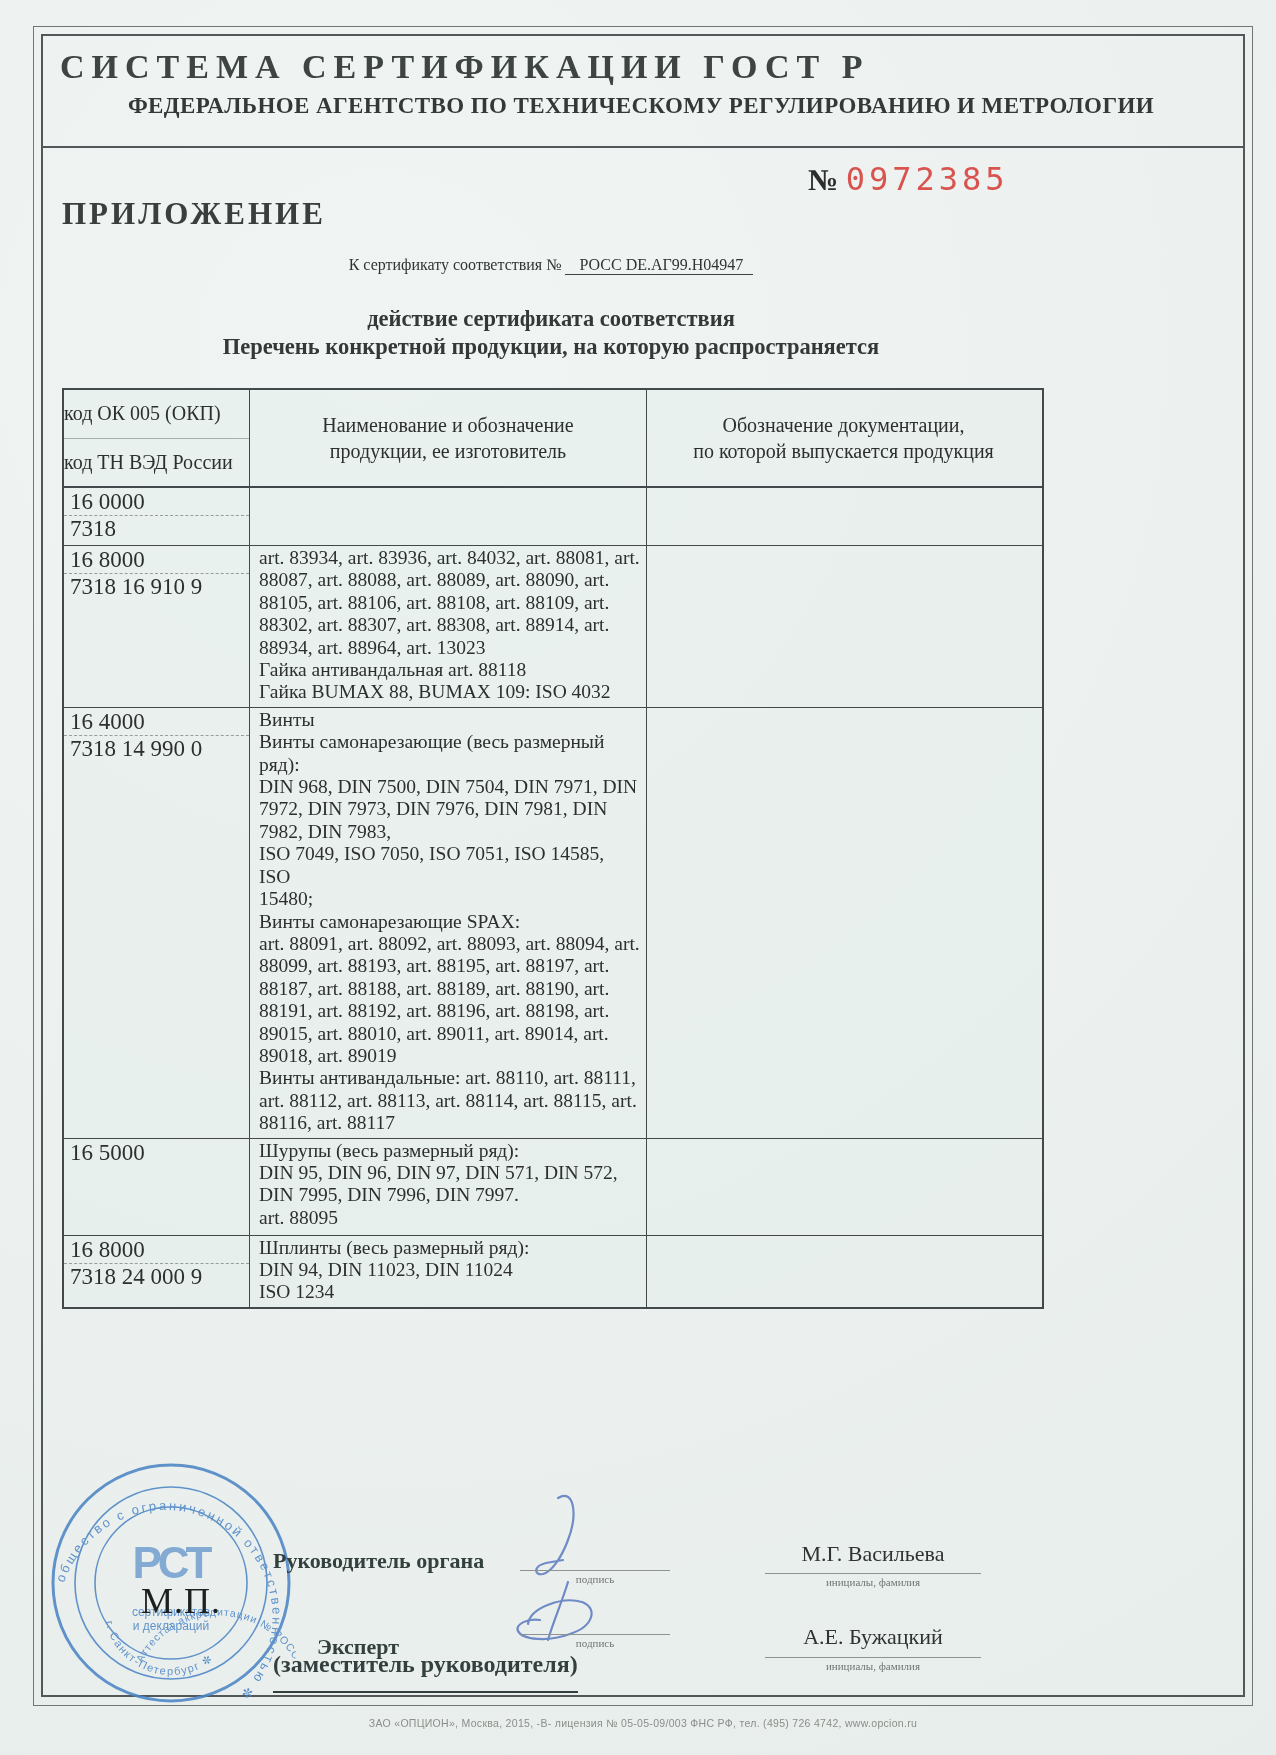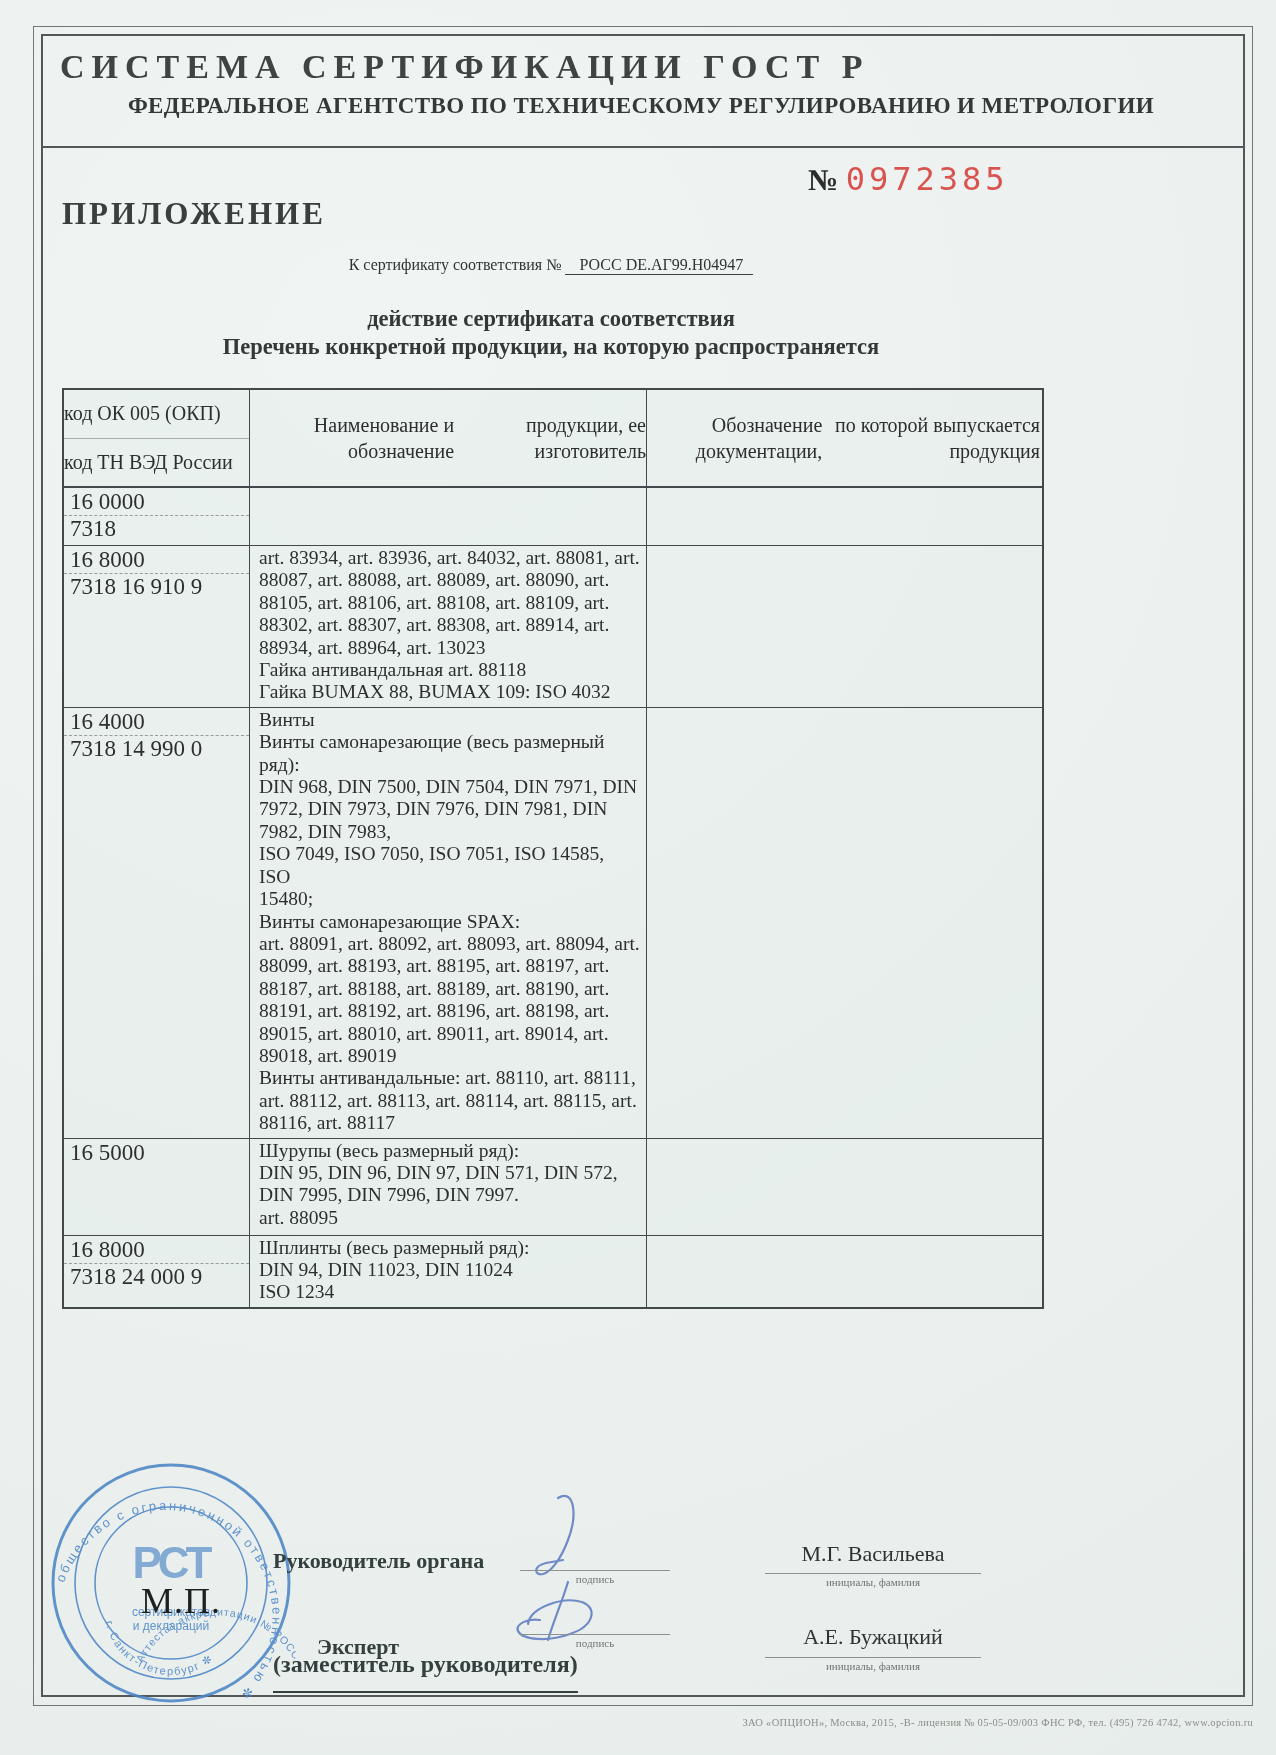--- a/index.html
+++ b/index.html
@@ -32,21 +32,21 @@
   
   .ctable{position:absolute; left:62px; top:388px; width:978px; border:2px solid #43484a; background:rgba(224,234,233,0.35);}
   .thead{display:grid; grid-template-columns:186px 397px 393px; border-bottom:2px solid #43484a; height:96px;}
   .thead .hc{border-right:1.5px solid #43484a; font-size:20px; color:#30343
 
 2;}
   .thead .hc:last-child{border-right:none;}
   .hc1{display:flex; flex-direction:column;}
   .hc1 .half{flex:1; display:flex; align-items:center; }
   .hc1 .half.top{border-bottom:1px solid #a8aeac;}
-  .hc-center{display:flex; flex-direction:row; align-items:center; justify-content:center; text-align:right; line-height:26px;}
+  .hc-center{display:flex; flex-direction:column; align-items:center; justify-content:center; text-align:right; line-height:26px;}
   .trow{display:grid; grid-template-columns:186px 397px 393px; border-top:1.5px solid #43484a;}
   .trow:first-child{border-top:none;}
   .cell{padding:1px 0 3px 0;}
   .cell1{border-right:1.5px solid #43484a; font-size:23px; line-height:24px;}
   .cell2{border-right:1.5px solid #43484a; font-size:19.5px; line-height:22.4px; padding-left:9px; padding-right:6px;}
   .code1,.code2{padding:1px 6px 1px 6px;}
   .code1.dashed{border-bottom:1px dashed #979d9b;}
   .trow:nth-child(1){min-height:52px;}
   .trow:nth-child(2){min-height:156px;}
   .trow:nth-child(3){min-height:408px;}
@@ -68,22 +68,22 @@
   .name-line{position:absolute; left:765px; width:216px; border-top:1.2px solid #8d9391;}
   .name-line.n1{top:1573px;} .name-line.n2{top:1657px;}
   .name-cap{position:absolute; left:765px; width:216px; text-align:center; font-size:11px; color:#6f7573;}
   .name-cap.n1{top:1576px;} .name-cap.n2{top:1660px;}
   
   .stamp{position:absolute; left:46px; top:1458px; width:250px; height:250px; opacity:0.88;}
   .stamp text, .stamp textPath{fill:#4d86c6; font-family:"Liberation Sans",sans-serif;}
   .mp-mark{position:absolute; left:141px; top:1580px; font-size:36px; color:#1e201f; letter-spacing:1px;}
   .scribbles{position:absolute; left:500px; top:1480px; width:130px; height:185px;}
   
-  .imprint{position:absolute; left:33px; right:23px; top:1717px; text-align:right;
-           font-family:Liberation Serif, serif; font-size:10.5px; color:#8b8e89; letter-spacing:0.3px;}
+  .imprint{position:absolute; left:33px; right:23px; top:1717px; text-align:center;
+           font-family:Liberation Sans, sans-serif; font-size:10.5px; color:#8b8e89; letter-spacing:0.3px;}
 </style>
 </head>
 <body>
 
 <div id="page">
   <div class="frame-outer"></div>
   <div class="frame-inner"></div>
   <div class="header-sep"></div>
 
   <div class="org1">СИСТЕМА СЕРТИФИКАЦИИ ГОСТ Р</div>

